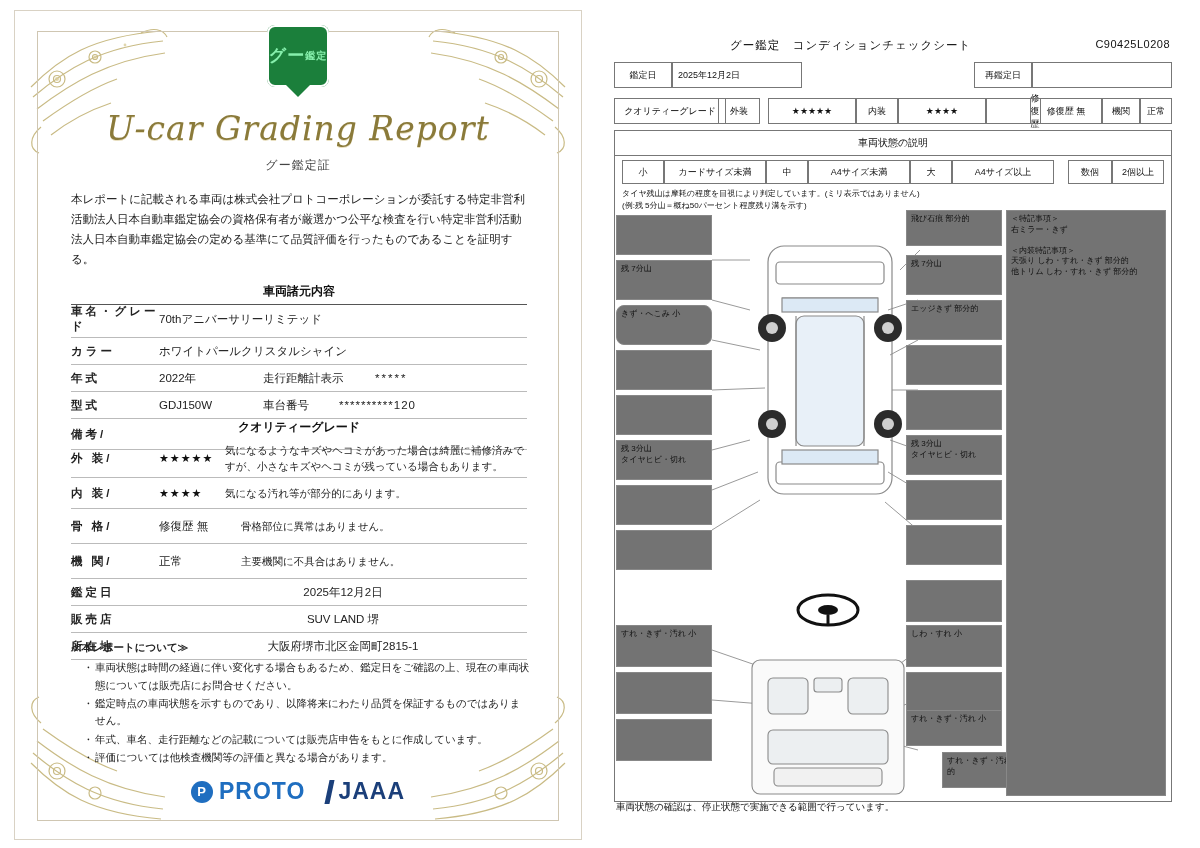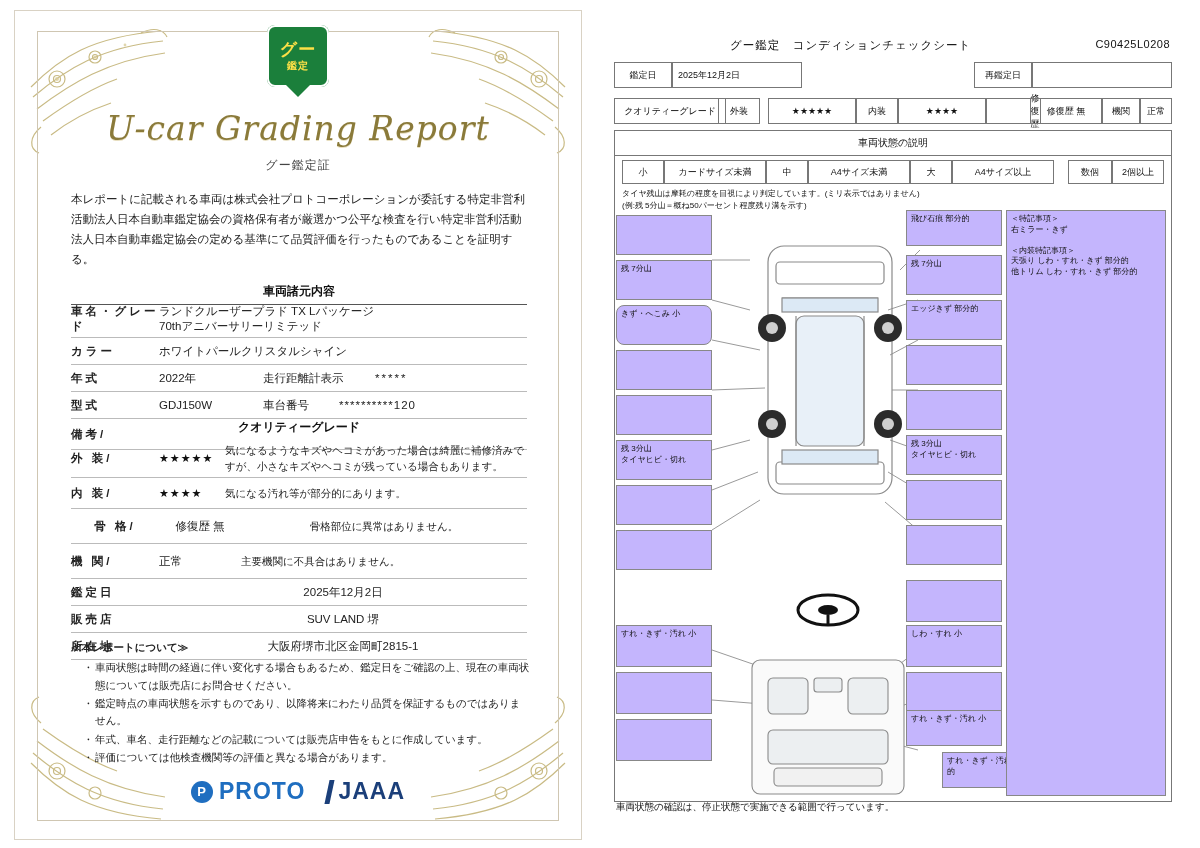--- a/index.html
+++ b/index.html
@@ -40,22 +40,22 @@
     border-radius:8px;
     position:relative;
     box-shadow:0 0 0 2px #fff inset;
   }
   .badge-shape:after{
     content:"";position:absolute;left:50%;bottom:-10px;transform:translateX(-50%);
     border-left:12px solid transparent;border-right:12px solid transparent;
     border-top:12px solid #1b7f3b;
   }
   .badge-text{
-    position:absolute;inset:0;display:flex;flex-direction:column;
-    align-items:center;justify-content:center;color:#fde047;
+    position:absolute;inset:0;display:flex;flex-direction:row;
+    align-items:center;justify-content:center;color:#86efac;
     font-size:13px;font-weight:bold;line-height:1.25;letter-spacing:1px;
   }
   .badge-text .b1{font-size:17px;}
   .badge-text .b2{font-size:10px;}
 
   .cert-title{
     position:absolute;top:98px;left:0;right:0;text-align:center;
     font-family:"DejaVu Serif", serif;
     font-style:italic;font-size:33px;color:#8a7a3a;
     letter-spacing:1px;
@@ -112,21 +112,21 @@
   .sheet-title{
     position:absolute;left:130px;top:28px;font-size:11.5px;letter-spacing:1px;
   }
   .sheet-code{
     position:absolute;right:18px;top:28px;font-size:11px;letter-spacing:.5px;
   }
   .box{position:absolute;border:1px solid #777;box-sizing:border-box;}
   .cell{position:absolute;border:1px solid #777;box-sizing:border-box;display:flex;align-items:center;padding:0 5px;font-size:9px;}
   .cell.c{justify-content:center;}
   .lead{position:absolute;font-size:8px;line-height:1.45;}
-  .cbox{position:absolute;border:1px solid #888;box-sizing:border-box;background:#c4b5fd;font-size:8px;padding:3px 4px;line-height:1.35;}
+  .cbox{position:absolute;border:1px solid #888;box-sizing:border-box;background:#737373;font-size:8px;padding:3px 4px;line-height:1.35;}
   .section-head{
     position:absolute;border:1px solid #777;box-sizing:border-box;
     display:flex;align-items:center;justify-content:center;font-size:10px;
   }
   .diagram{position:absolute;left:0;top:0;width:100%;height:100%;}
   .footer-note{position:absolute;left:16px;bottom:24px;font-size:9.5px;}
 </style>
 </head>
 <body>
 
@@ -216,21 +216,20 @@
     <div class="cert-title">U-car Grading Report</div>
     <div class="cert-subtitle">グー鑑定証</div>
     <div class="cert-desc">本レポートに記載される車両は株式会社プロトコーポレーションが委託する特定非営利活動法人日本自動車鑑定協会の資格保有者が厳選かつ公平な検査を行い特定非営利活動法人日本自動車鑑定協会の定める基準にて品質評価を行ったものであることを証明する。</div>
 
     <div class="sec-head" style="top:272px;">車両諸元内容</div>
 
     <div class="tbl" style="top:290px;">
       <div class="row" style="min-height:36px;">
         <div class="lbl">車名・グレード</div>
         <div class="val">
-          <div>ランドクルーザープラド TX Lパッケージ</div>
           <div>70thアニバーサリーリミテッド</div>
         </div>
       </div>
       <div class="row">
         <div class="lbl">カラー</div>
         <div class="val">ホワイトパールクリスタルシャイン</div>
       </div>
       <div class="row">
         <div class="lbl">年式</div>
         <div style="width:104px;flex:none;">2022年</div>
@@ -255,21 +254,21 @@
       <div class="row" style="min-height:38px;">
         <div class="lbl">外 装/</div>
         <div style="width:66px;flex:none;" class="stars">★★★★★</div>
         <div class="val note">気になるようなキズやヘコミがあった場合は綺麗に補修済みですが、小さなキズやヘコミが残っている場合もあります。</div>
       </div>
       <div class="row" style="min-height:30px;">
         <div class="lbl">内 装/</div>
         <div style="width:66px;flex:none;" class="stars">★★★★</div>
         <div class="val note">気になる汚れ等が部分的にあります。</div>
       </div>
-      <div class="row" style="min-height:34px;text-align:center;">
+      <div class="row" style="min-height:34px;">
         <div class="lbl">骨 格/</div>
         <div style="width:82px;flex:none;">修復歴 無</div>
         <div class="val note">骨格部位に異常はありません。</div>
       </div>
       <div class="row" style="min-height:34px;">
         <div class="lbl">機 関/</div>
         <div style="width:82px;flex:none;">正常</div>
         <div class="val note">主要機関に不具合はありません。</div>
       </div>
       <div class="row">

